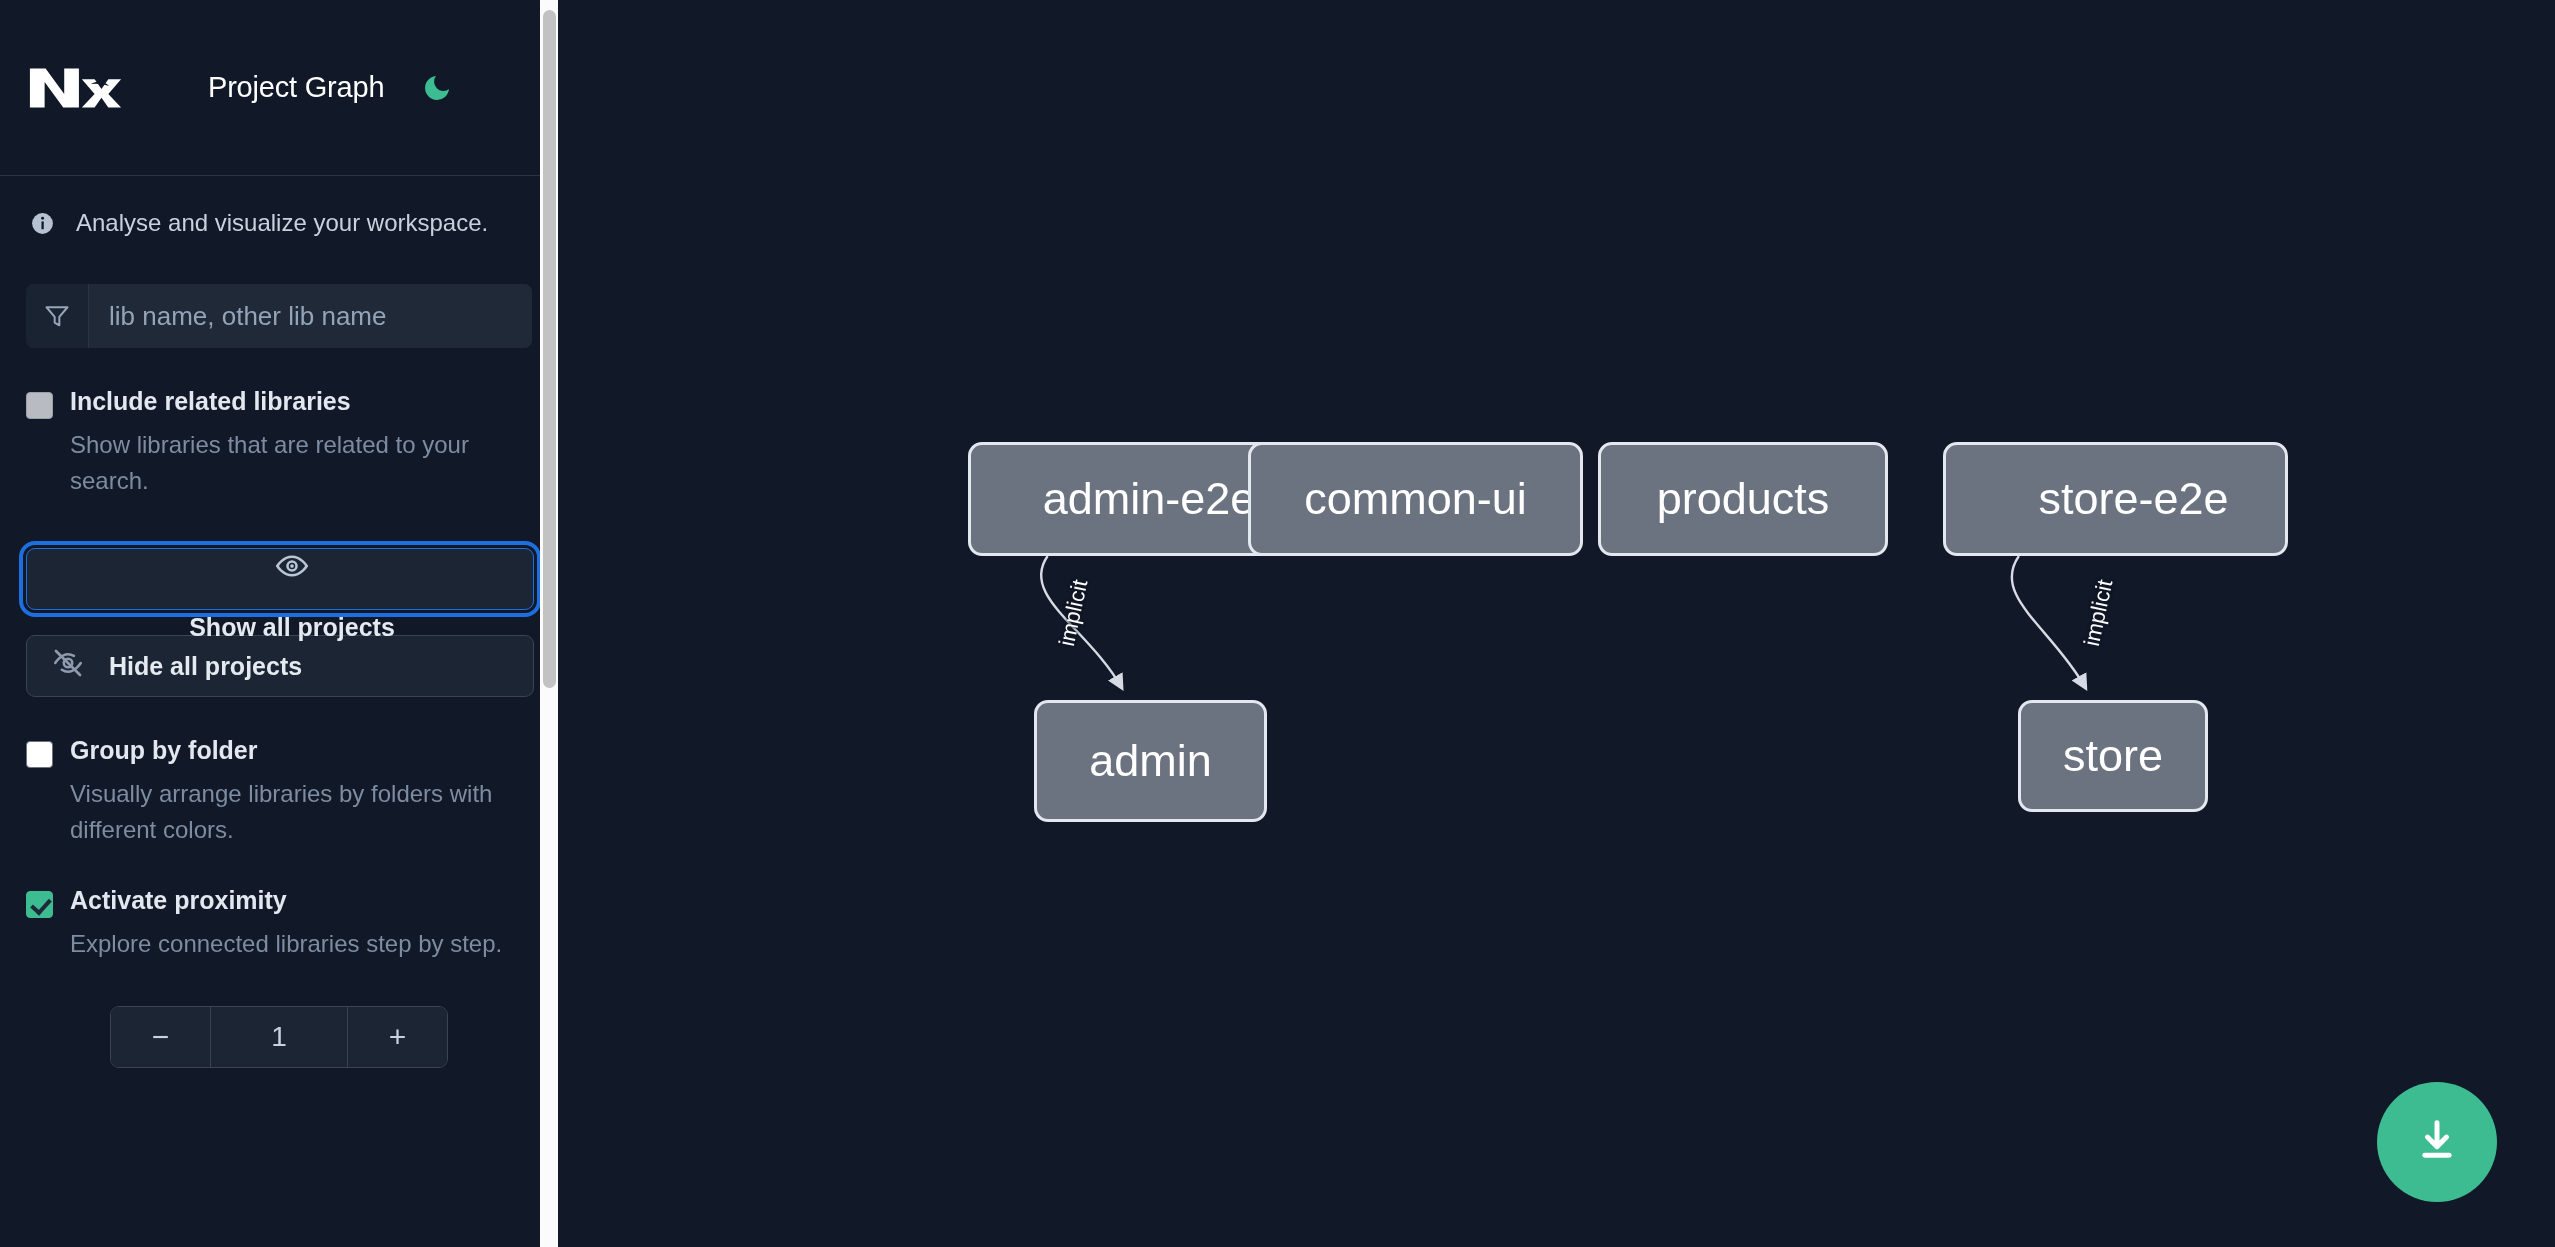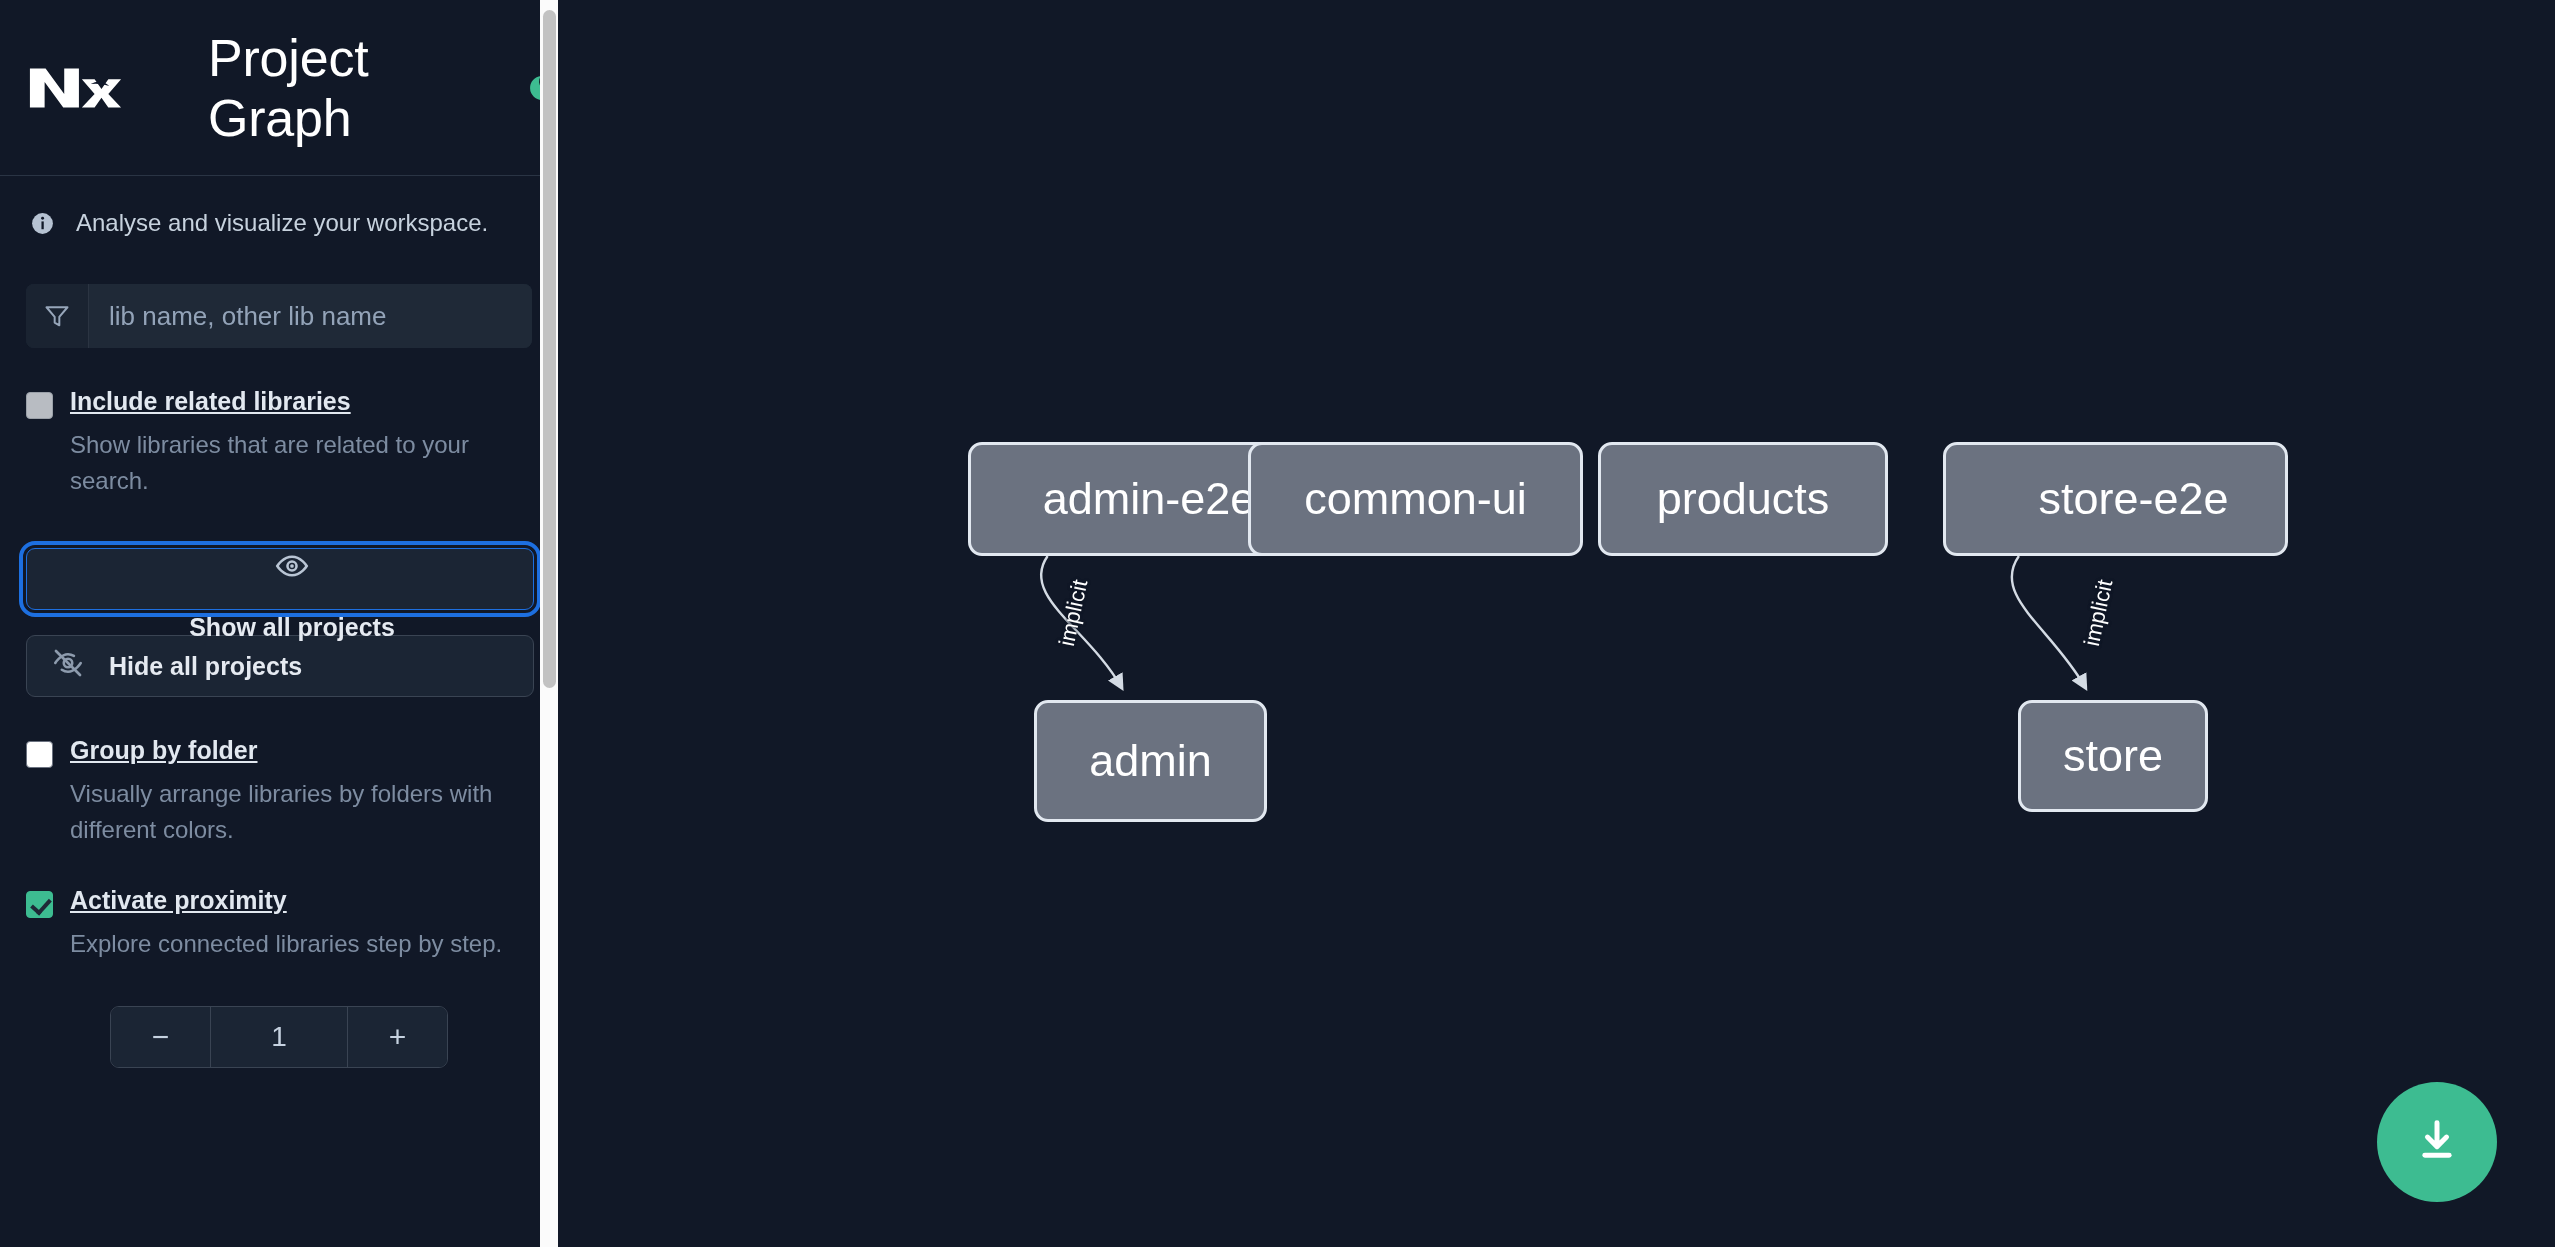--- a/index.html
+++ b/index.html
@@ -24,21 +24,21 @@
 
   .brand {
     display: flex; align-items: center;
     height: 175px;
     padding: 0 0 0 26px;
     gap: 0;
   }
   .nx-logo { width: 98px; height: 52px; flex: 0 0 98px; }
   .brand-title {
     color: #ffffff;
-    font-size: 52px;
+    font-size: 29px;
     font-weight: 400;
     letter-spacing: -0.2px;
     margin-left: 84px;
   }
   .theme-toggle {
     margin-left: 36px;
     width: 34px; height: 34px;
     display: flex; align-items: center; justify-content: center;
     cursor: pointer;
   }
@@ -104,21 +104,20 @@
     width: 8px; height: 15px;
     border: solid #1f2937;
     border-width: 0 4px 4px 0;
     transform: rotate(42deg);
   }
   .check-label {
     color: #e2e8f0;
     font-size: 25px;
     font-weight: 700;
     line-height: 1.25;
-    text-decoration: underline;
   }
   .check-help {
     color: #7d8ca1;
     font-size: 24px;
     line-height: 1.48;
     margin: 8px 0 0 44px;
     max-width: 470px;
   }
 
   .btn-stack { margin: 50px 0 0 26px; width: 508px; }

